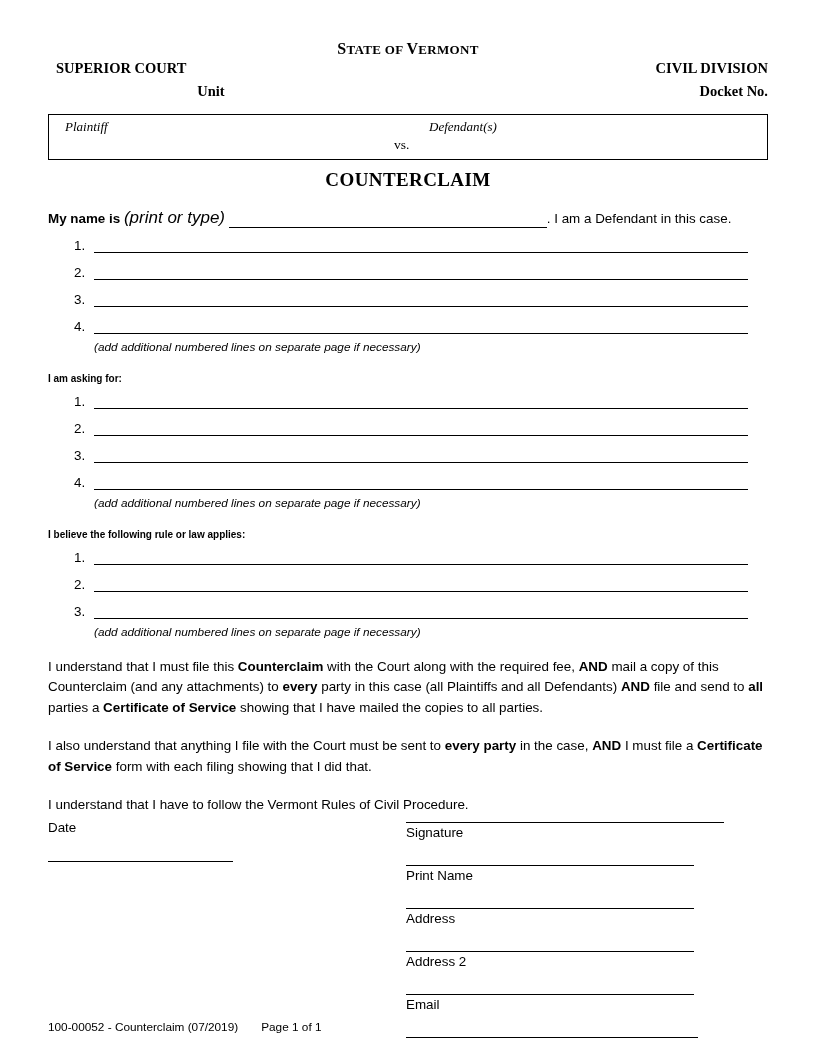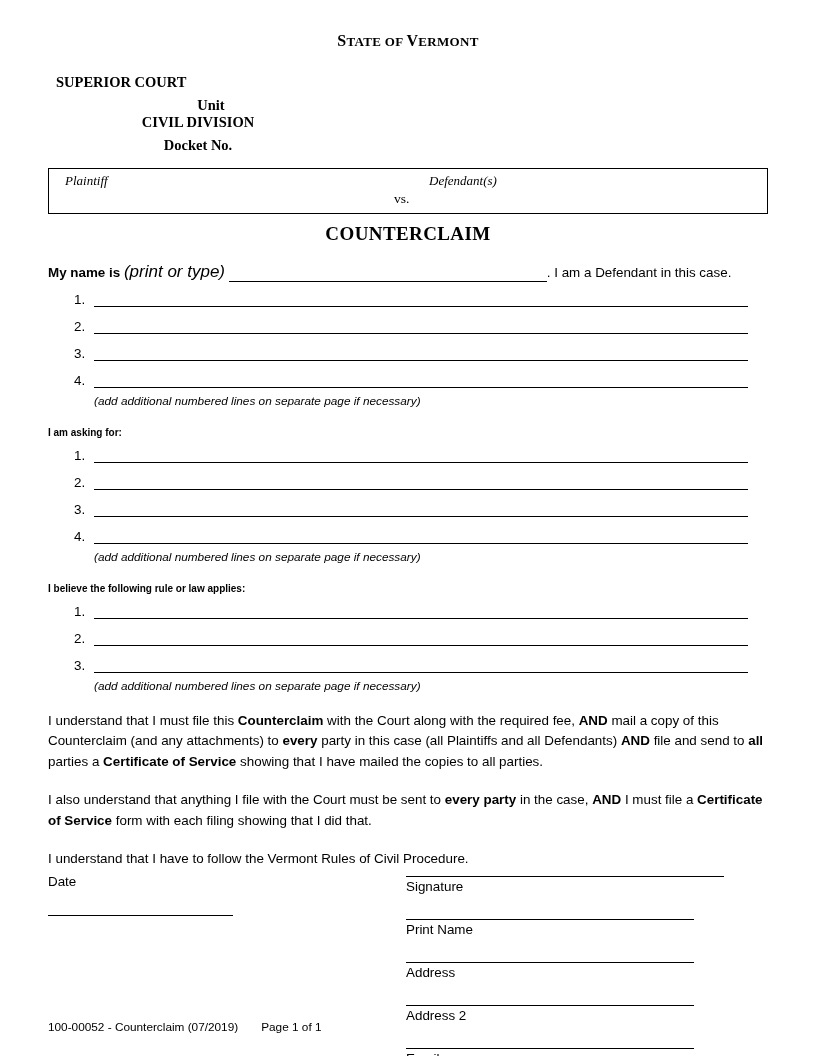--- a/index.html
+++ b/index.html
@@ -13,52 +13,51 @@
     font-family: "Liberation Sans", sans-serif;
     color: #000000;
     position: relative;
     overflow: hidden;
   }
   .page {
     position: relative;
     width: 816px;
     height: 1056px;
     box-sizing: border-box;
-    padding: 32px 48px 0 48px;
+    padding: 40px 48px 0 48px;
   }
 
   
   .state-title {
     text-align: center;
     font-family: "Liberation Serif", serif;
     font-weight: bold;
     font-size: 16px;
     letter-spacing: 0.3px;
   }
   .state-title .sc {
     font-size: 13px;
   }
   .court-row {
     display: flex;
     justify-content: space-between;
     align-items: flex-start;
-    margin-top: 24px;
+    margin-top: 2px;
     font-family: "Liberation Serif", serif;
     font-weight: bold;
     font-size: 14.5px;
-    flex-direction: column;
   }
   .court-left {
     width: 330px;
     text-align: left;
     padding-left: 8px;
   }
   .court-right {
     width: 300px;
-    text-align: center;
+    text-align: right;
   }
   .court-left .unit {
     display: block;
     text-align: center;
     margin-top: 6px;
     padding-right: 20px;
   }
   .court-right .docket {
     display: block;
     margin-top: 6px;

